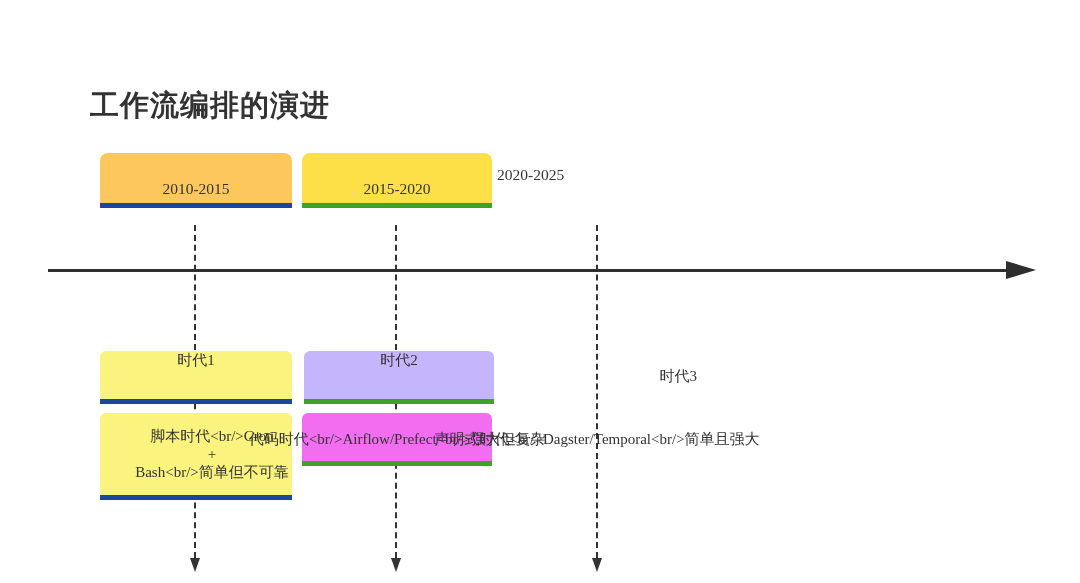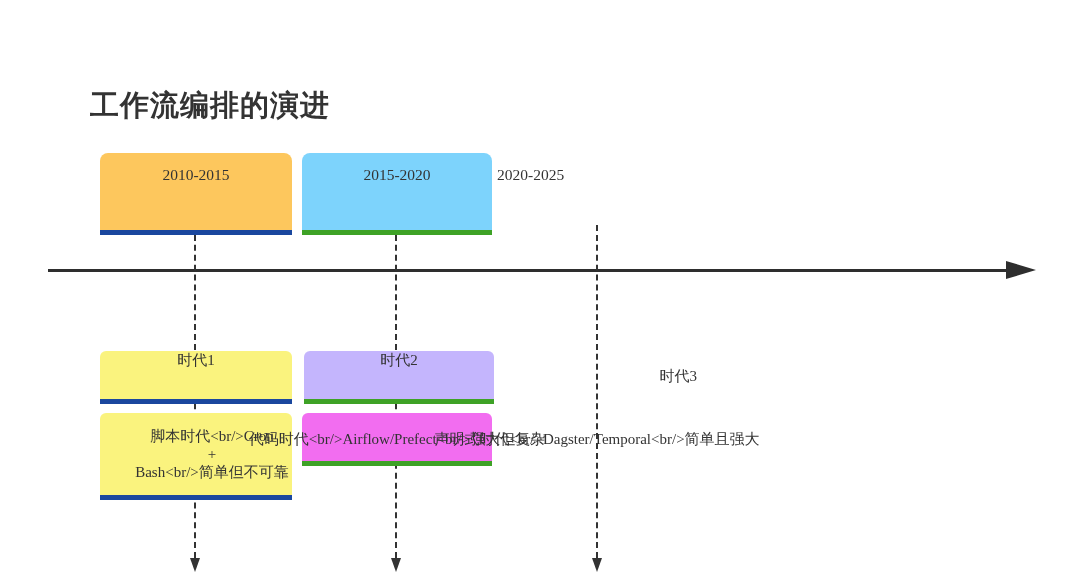--- a/index.html
+++ b/index.html
@@ -9,27 +9,27 @@
     overflow:hidden;
     margin-top:36px;
   }
   .title {
     position:absolute; left:90px; top:50px;
     font-size:29px; font-weight:700; color:#333333; letter-spacing:1px;
   }
 
   
   .pbox {
-    position:absolute; top:117px; box-sizing:border-box; height:82px;
+    position:absolute; top:117px; box-sizing:border-box; height:55px;
     border-bottom:5px solid; border-radius:8px 8px 0 0;
-    display:flex; justify-content:center; align-items:flex-start; padding-top:13px;
+    display:flex; justify-content:center; align-items:flex-start; padding-top:27px;
     font-size:15.5px; z-index:2;
   }
   .pbox-1 { left:100px; width:192px; background:#FDC75D; border-color:#1A479E; }
-  .pbox-2 { left:302px; width:190px; background:#7dd3fc; border-color:#3EA226; }
+  .pbox-2 { left:302px; width:190px; background:#fde047; border-color:#3EA226; }
   .plabel-3 { position:absolute; left:497px; top:130px; width:200px; font-size:15.5px; z-index:2; }
 
   
   .hline  { position:absolute; left:48px; top:233px; width:962px; height:3px; background:#2E2E2E; z-index:1; }
   .harrow { position:absolute; left:1006px; top:225px; width:0; height:0;
             border-left:30px solid #2E2E2E; border-top:9.5px solid transparent; border-bottom:9.5px solid transparent; z-index:1; }
 
   
   .vdash  { position:absolute; top:189px; height:333px; width:0; border-left:2.5px dashed #333333; z-index:1; }
   .vdash-1 { left:194px; } .vdash-2 { left:395px; } .vdash-3 { left:596px; }

